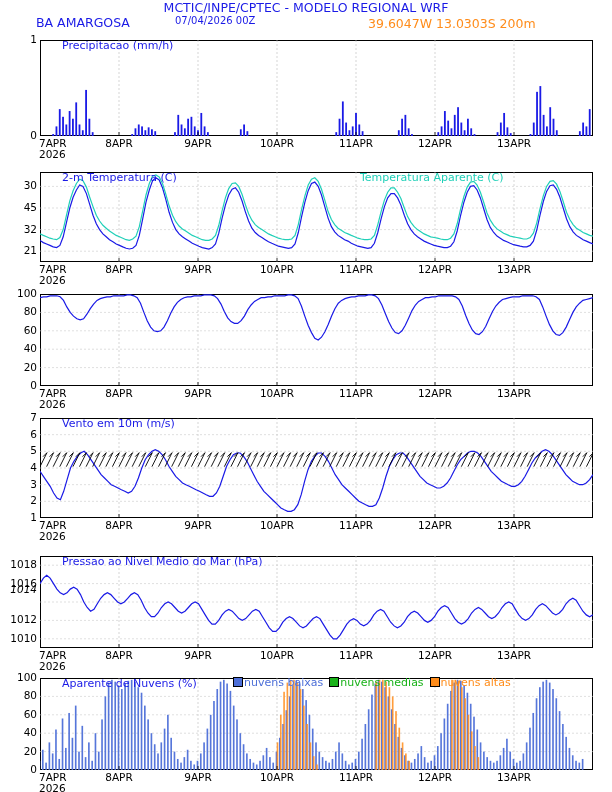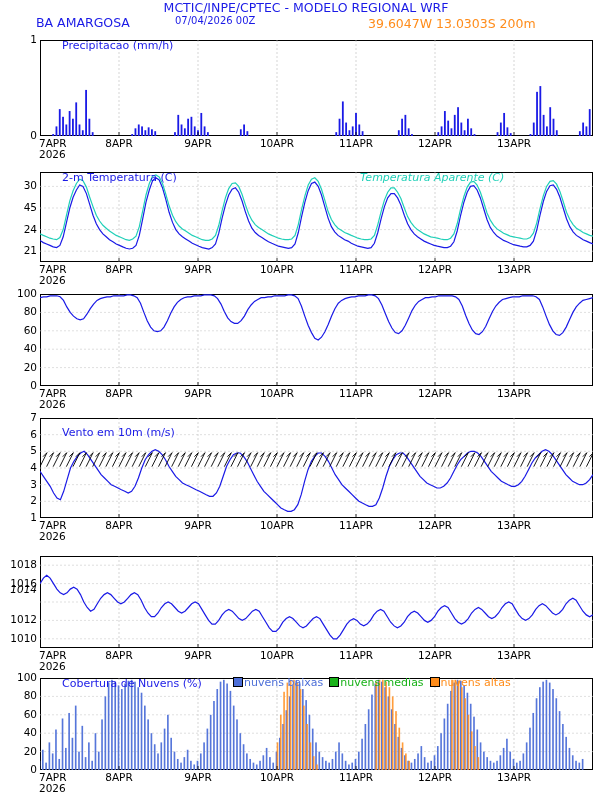--- a/index.html
+++ b/index.html
@@ -159,25 +159,25 @@
         <path d="M0.0 61.9 L3.3 63.4 L6.6 64.8 L9.9 66.2 L13.2 67.0 L16.6 67.7 L19.9 65.5 L23.2 57.6 L26.5 43.2 L29.8 28.8 L33.1 18.7 L36.4 11.5 L39.7 7.2 L43.0 8.6 L46.4 15.1 L49.7 25.2 L53.0 34.6 L56.3 43.2 L59.6 49.0 L62.9 53.3 L66.2 56.2 L69.5 59.0 L72.9 61.2 L76.2 63.4 L79.5 64.8 L82.8 66.2 L86.1 67.7 L89.4 68.4 L92.7 67.0 L96.0 64.1 L99.3 54.7 L102.7 38.9 L106.0 23.0 L109.3 11.5 L112.6 4.3 L115.9 2.9 L119.2 5.0 L122.5 11.5 L125.8 22.3 L129.1 33.8 L132.5 43.2 L135.8 49.7 L139.1 54.0 L142.4 56.9 L145.7 59.0 L149.0 61.2 L152.3 63.4 L155.6 64.8 L158.9 66.2 L162.3 67.7 L165.6 68.4 L168.9 68.4 L172.2 67.0 L175.5 63.4 L178.8 53.3 L182.1 38.9 L185.4 25.9 L188.7 16.6 L192.1 11.5 L195.4 10.8 L198.7 14.4 L202.0 22.3 L205.3 32.4 L208.6 41.8 L211.9 48.2 L215.2 52.6 L218.6 55.4 L221.9 57.6 L225.2 59.8 L228.5 61.9 L231.8 63.4 L235.1 64.8 L238.4 66.2 L241.7 67.0 L245.0 67.7 L248.4 67.7 L251.7 67.0 L255.0 63.4 L258.3 52.6 L261.6 37.4 L264.9 23.8 L268.2 13.0 L271.5 7.2 L274.8 5.8 L278.2 9.4 L281.5 17.3 L284.8 28.1 L288.1 39.6 L291.4 47.5 L294.7 52.6 L298.0 56.2 L301.3 58.3 L304.6 60.5 L308.0 61.9 L311.3 63.4 L314.6 64.8 L317.9 66.2 L321.2 67.0 L324.5 67.7 L327.8 67.7 L331.1 67.0 L334.4 63.4 L337.8 52.6 L341.1 39.6 L344.4 28.1 L347.7 20.2 L351.0 15.8 L354.3 15.8 L357.6 20.2 L360.9 26.6 L364.3 36.0 L367.6 44.6 L370.9 50.4 L374.2 54.7 L377.5 57.6 L380.8 59.8 L384.1 61.9 L387.4 63.4 L390.7 64.8 L394.1 65.5 L397.4 66.2 L400.7 67.0 L404.0 67.7 L407.3 67.7 L410.6 66.2 L413.9 61.9 L417.2 51.8 L420.5 37.4 L423.9 24.5 L427.2 15.1 L430.5 10.1 L433.8 9.4 L437.1 13.0 L440.4 20.2 L443.7 30.2 L447.0 41.0 L450.3 48.2 L453.7 53.3 L457.0 56.9 L460.3 59.0 L463.6 61.2 L466.9 62.6 L470.2 64.1 L473.5 64.8 L476.8 65.5 L480.1 66.2 L483.5 67.0 L486.8 67.0 L490.1 65.5 L493.4 61.2 L496.7 51.1 L500.0 36.7 L503.3 23.8 L506.6 14.4 L510.0 9.4 L513.3 8.6 L516.6 12.2 L519.9 19.4 L523.2 29.5 L526.5 40.3 L529.8 47.5 L533.1 52.6 L536.4 56.2 L539.8 58.3 L543.1 60.5 L546.4 61.9 L549.7 63.4 L553.0 64.1" fill="none" stroke="#20d0b8" stroke-width="1.2"></path>
         <line x1="0" x2="0" y1="86" y2="90" stroke="#000" stroke-width="0.8"></line>
         <line x1="79" x2="79" y1="86" y2="90" stroke="#000" stroke-width="0.8"></line>
         <line x1="158" x2="158" y1="86" y2="90" stroke="#000" stroke-width="0.8"></line>
         <line x1="237" x2="237" y1="86" y2="90" stroke="#000" stroke-width="0.8"></line>
         <line x1="316" x2="316" y1="86" y2="90" stroke="#000" stroke-width="0.8"></line>
         <line x1="395" x2="395" y1="86" y2="90" stroke="#000" stroke-width="0.8"></line>
         <line x1="474" x2="474" y1="86" y2="90" stroke="#000" stroke-width="0.8"></line>
       </svg>
       <div class="ylab" style="top: 74.2px;">21</div>
-      <div class="ylab" style="top: 52.6px;">24</div>
+      <div class="ylab" style="top: 52.6px;">32</div>
       <div class="ylab" style="top: 31px;">45</div>
       <div class="ylab" style="top: 9.4px;">30</div>
       <div class="ptitle" style="left: 22px; top: -1px;">2-m Temperatura (C)</div>
-      <div class="ptitle" style="left: 320px; top: -1px; color: rgb(32, 208, 184); font-style: italic;">Temperatura Aparente (C)</div>
+      <div class="ptitle" style="left: 320px; top: -1px; color: rgb(32, 208, 184);">Temperatura Aparente (C)</div>
       <div class="xlab" style="left: -1px; top: 91px; transform: none;">7APR</div>
       <div class="xlab" style="left: 79px; top: 91px;">8APR</div>
       <div class="xlab" style="left: 158px; top: 91px;">9APR</div>
       <div class="xlab" style="left: 237px; top: 91px;">10APR</div>
       <div class="xlab" style="left: 316px; top: 91px;">11APR</div>
       <div class="xlab" style="left: 395px; top: 91px;">12APR</div>
       <div class="xlab" style="left: 474px; top: 91px;">13APR</div>
       <div class="yearlab" style="left: -1px; top: 102px;">2026</div>
     </div>
     <div class="panel" style="top: 294px; width: 553px; height: 92px;">
@@ -408,21 +408,21 @@
         <line x1="395" x2="395" y1="96" y2="100" stroke="#000" stroke-width="0.8"></line>
         <line x1="474" x2="474" y1="96" y2="100" stroke="#000" stroke-width="0.8"></line>
       </svg>
       <div class="ylab" style="top: 95px;">1</div>
       <div class="ylab" style="top: 78.3333px;">2</div>
       <div class="ylab" style="top: 61.6667px;">3</div>
       <div class="ylab" style="top: 45px;">4</div>
       <div class="ylab" style="top: 28.3333px;">5</div>
       <div class="ylab" style="top: 11.6667px;">6</div>
       <div class="ylab" style="top: -5px;">7</div>
-      <div class="ptitle" style="left: 22px; top: -1px; margin-top: 9px;">Vento em 10m (m/s)</div>
+      <div class="ptitle" style="left: 22px; top: -1px;">Vento em 10m (m/s)</div>
       <div class="xlab" style="left: -1px; top: 101px; transform: none;">7APR</div>
       <div class="xlab" style="left: 79px; top: 101px;">8APR</div>
       <div class="xlab" style="left: 158px; top: 101px;">9APR</div>
       <div class="xlab" style="left: 237px; top: 101px;">10APR</div>
       <div class="xlab" style="left: 316px; top: 101px;">11APR</div>
       <div class="xlab" style="left: 395px; top: 101px;">12APR</div>
       <div class="xlab" style="left: 474px; top: 101px;">13APR</div>
       <div class="yearlab" style="left: -1px; top: 112px;">2026</div>
     </div>
     <div class="panel" style="top: 556px; width: 553px; height: 92px;">
@@ -446,20 +446,21 @@
         <line x1="237" x2="237" y1="88" y2="92" stroke="#000" stroke-width="0.8"></line>
         <line x1="316" x2="316" y1="88" y2="92" stroke="#000" stroke-width="0.8"></line>
         <line x1="395" x2="395" y1="88" y2="92" stroke="#000" stroke-width="0.8"></line>
         <line x1="474" x2="474" y1="88" y2="92" stroke="#000" stroke-width="0.8"></line>
       </svg>
       <div class="ylab" style="top: 77.8px;">1010</div>
       <div class="ylab" style="top: 59.4px;">1012</div>
       <div class="ylab" style="top: 29px; font-style: italic;">1014</div>
       <div class="ylab" style="top: 22.6px;">1016</div>
       <div class="ylab" style="top: 4.2px;">1018</div>
+      <div class="ptitle" style="left: 22px; top: -1px;">Pressao ao Nivel Medio do Mar (hPa)</div>
       <div class="xlab" style="left: -1px; top: 93px; transform: none;">7APR</div>
       <div class="xlab" style="left: 79px; top: 93px;">8APR</div>
       <div class="xlab" style="left: 158px; top: 93px;">9APR</div>
       <div class="xlab" style="left: 237px; top: 93px;">10APR</div>
       <div class="xlab" style="left: 316px; top: 93px;">11APR</div>
       <div class="xlab" style="left: 395px; top: 93px;">12APR</div>
       <div class="xlab" style="left: 474px; top: 93px;">13APR</div>
       <div class="yearlab" style="left: -1px; top: 104px;">2026</div>
     </div>
     <div class="panel" style="top: 678px; width: 553px; height: 92px;">
@@ -681,21 +682,21 @@
         <line x1="316" x2="316" y1="88" y2="92" stroke="#000" stroke-width="0.8"></line>
         <line x1="395" x2="395" y1="88" y2="92" stroke="#000" stroke-width="0.8"></line>
         <line x1="474" x2="474" y1="88" y2="92" stroke="#000" stroke-width="0.8"></line>
       </svg>
       <div class="ylab" style="top: 87px;">0</div>
       <div class="ylab" style="top: 68.6px;">20</div>
       <div class="ylab" style="top: 50.2px;">40</div>
       <div class="ylab" style="top: 31.8px;">60</div>
       <div class="ylab" style="top: 13.4px;">80</div>
       <div class="ylab" style="top: -5px;">100</div>
-      <div class="ptitle" style="left: 22px; top: -1px;">Cobertura de Nuvens (%)</div>
+      <div class="ptitle" style="left: 22px; top: -1px;">Aparente de Nuvens (%)</div>
       <div class="legend" style="left: 193px; top: -2px;"><span style="margin-right: 6px;"><span class="sw" style="background:#4d6fd8"></span><span style="color:#4d6fd8">nuvens baixas</span></span><span style="margin-right: 6px;"><span class="sw" style="background:#19b219"></span><span style="color:#19b219">nuvens medias</span></span><span style="margin-right: 6px;"><span class="sw" style="background:#ff8c1a"></span><span style="color:#ff8c1a">nuvens altas</span></span></div>
       <div class="xlab" style="left: -1px; top: 93px; transform: none;">7APR</div>
       <div class="xlab" style="left: 79px; top: 93px;">8APR</div>
       <div class="xlab" style="left: 158px; top: 93px;">9APR</div>
       <div class="xlab" style="left: 237px; top: 93px;">10APR</div>
       <div class="xlab" style="left: 316px; top: 93px;">11APR</div>
       <div class="xlab" style="left: 395px; top: 93px;">12APR</div>
       <div class="xlab" style="left: 474px; top: 93px;">13APR</div>
       <div class="yearlab" style="left: -1px; top: 104px;">2026</div>
     </div>

